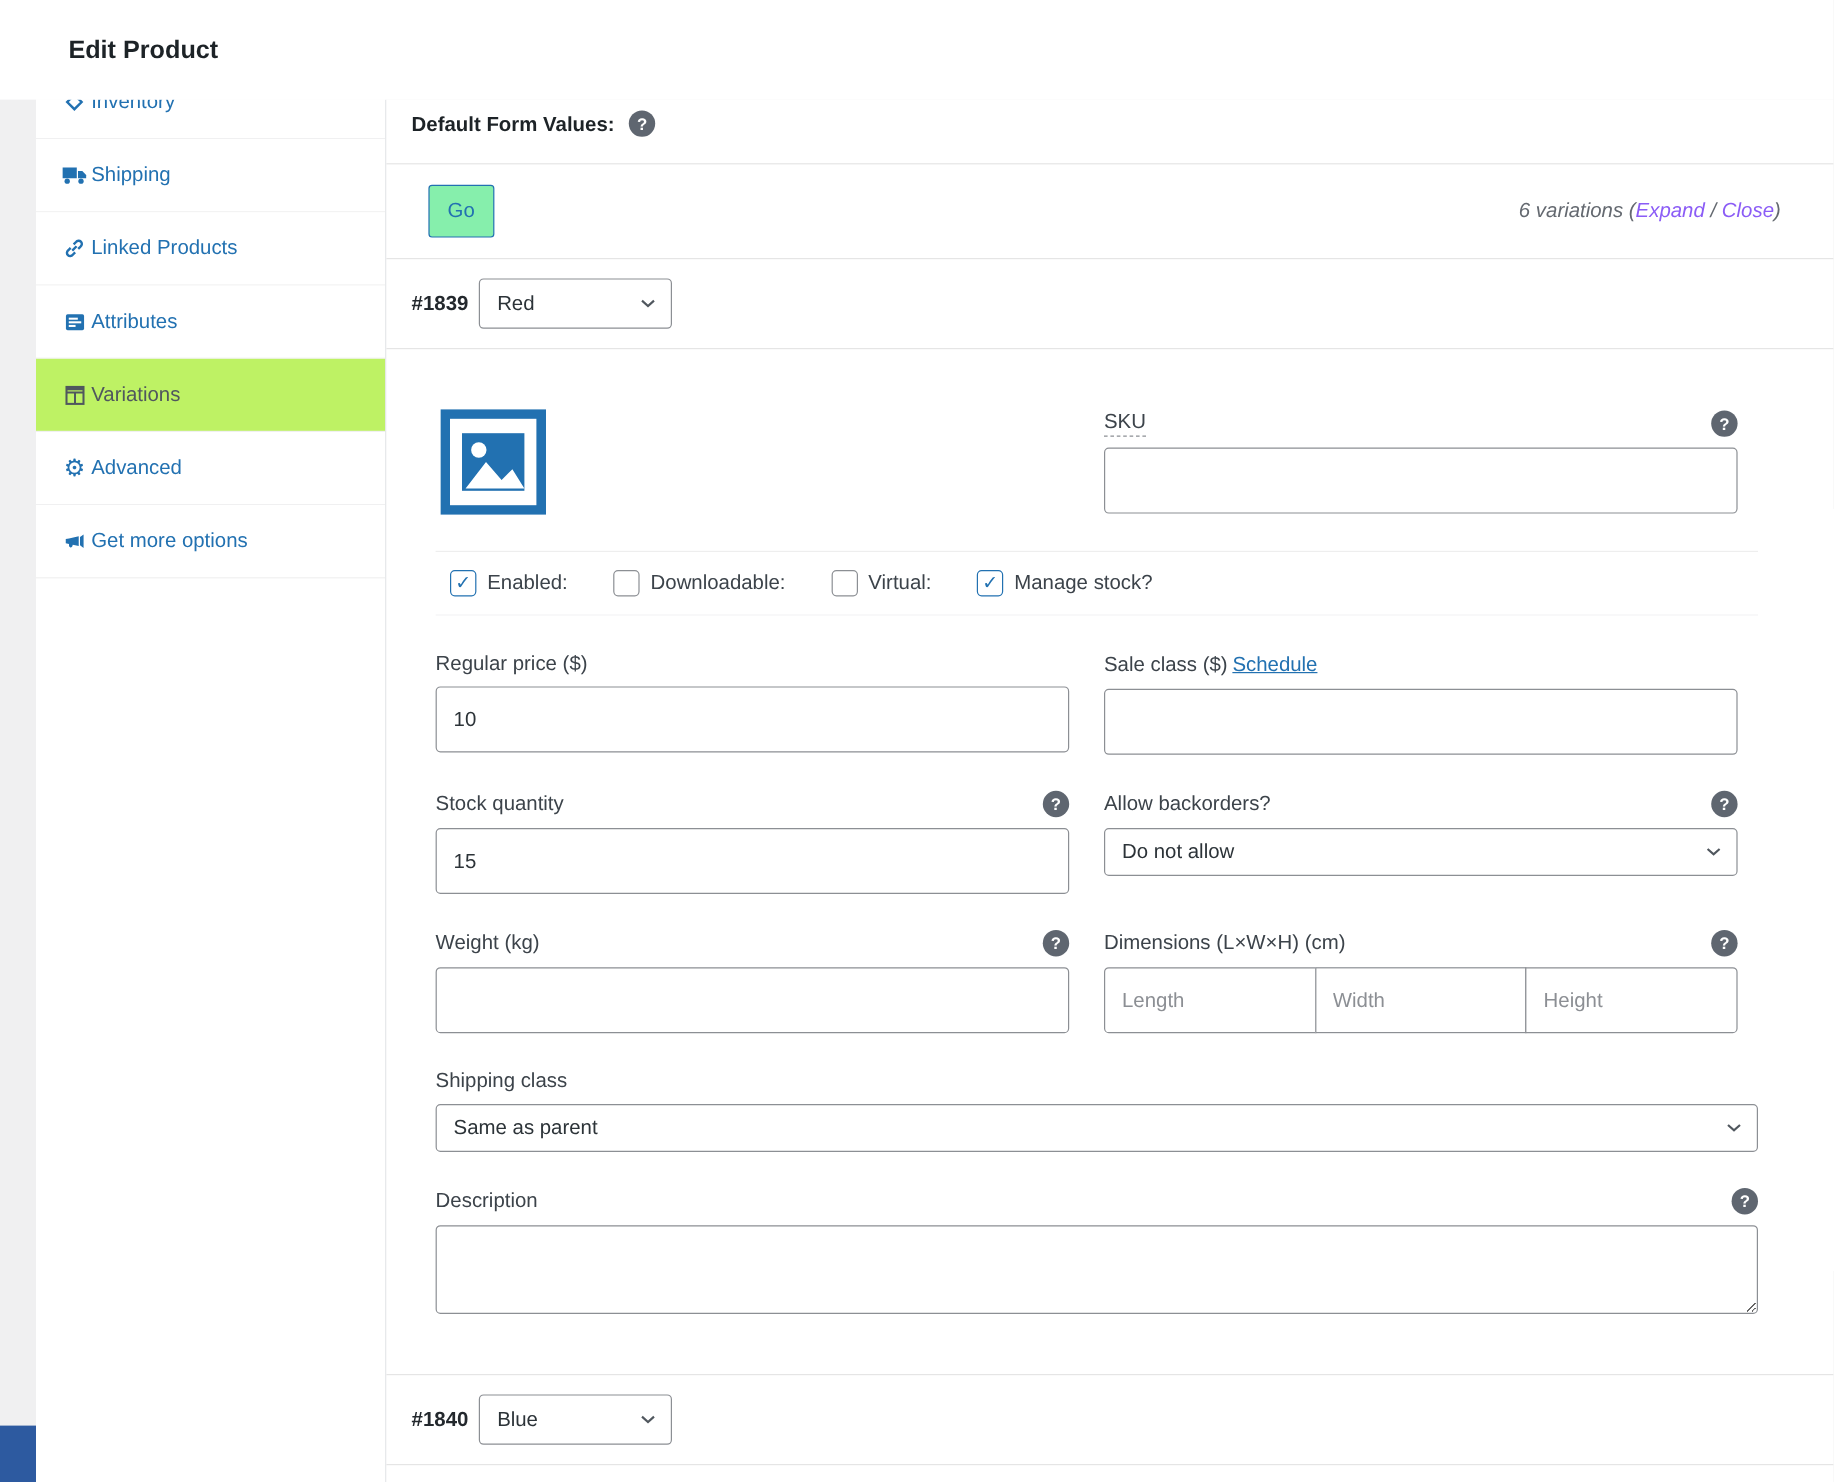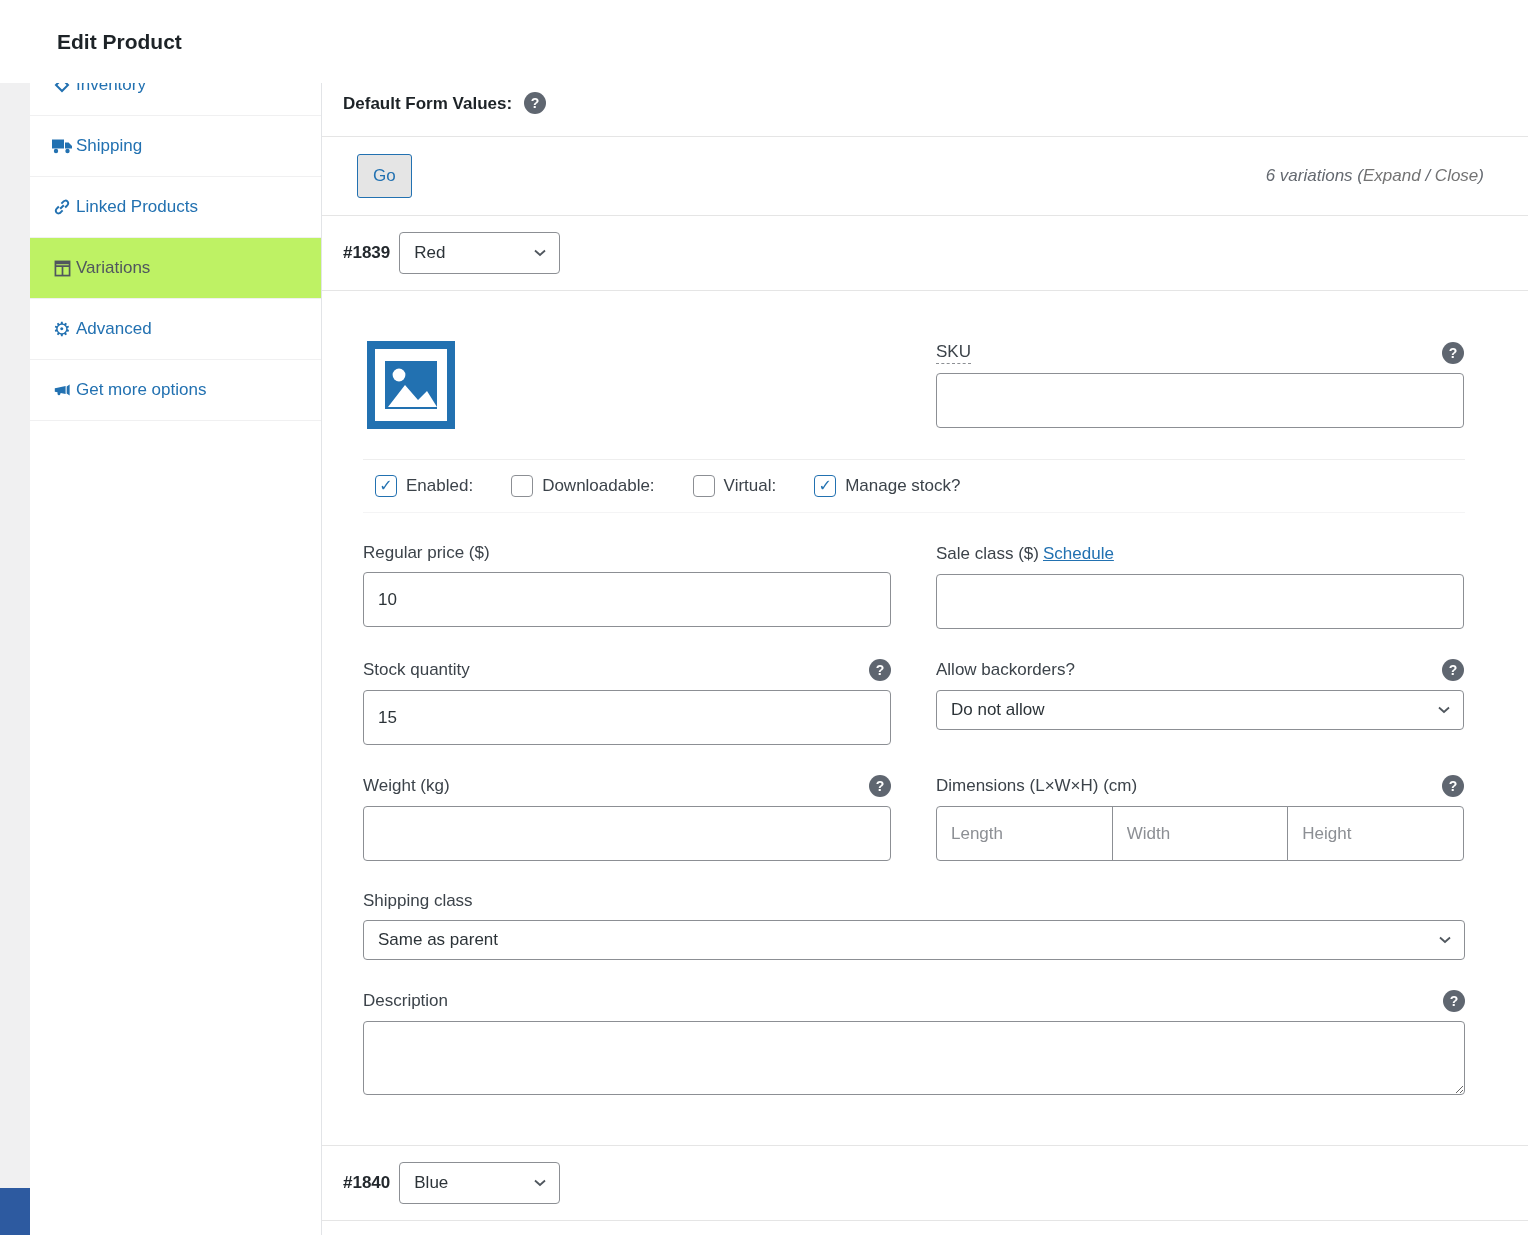--- a/index.html
+++ b/index.html
@@ -38,32 +38,32 @@
     position:relative; background:#fff; border:1px solid #8c8f94; border-radius:4px;
     display:flex; align-items:center; padding:0 40px 0 14px; color:#2c3338; cursor:pointer; white-space:nowrap;
   }
   .select .chev { position:absolute; right:11px; top:50%; margin-top:-8px; }
   .dfv-select { height:44px; margin-top:-6px; width:220px; }
 
   .toolbar-row { display:flex; align-items:center; padding:17px 44px 17px 21px; border-bottom:1px solid #e5e5e5; }
   .bulk-select { width:565px; height:46px; }
   .go-btn {
     margin-left:14px; height:44px; padding:0 15px; font-size:17px;
-    background:#e5e5e5; color:#2271b1; border:1px solid #2271b1; border-radius:3px; cursor:pointer;
+    background:#86efac; color:#2271b1; border:1px solid #2271b1; border-radius:3px; cursor:pointer;
     font-family:"Liberation Sans", sans-serif;
   }
   .summary { margin-left:auto; font-style:italic; color:#646970; }
-  .summary a { color:#737373; text-decoration:none; cursor:pointer; }
+  .summary a { color:#8b5cf6; text-decoration:none; cursor:pointer; }
 
   .var-header { display:flex; align-items:center; padding:16px 21px; border-bottom:1px solid #e5e5e5; }
   .var-id { font-weight:bold; color:#23282d; margin-right:9px; }
   .attr-select { width:161px; height:42px; }
 
   .var-body { padding:50px 63px 45px 41px; border-bottom:1px solid #e5e5e5; }
-  .grid2 { display:grid; grid-template-columns:528px 528px; column-gap:45px; }
+  .grid2 { display:grid; grid-template-columns:528px 528px; column-gap:29px; }
 
   .img-ph { width:88px; height:88px; margin-left:4px; cursor:pointer; }
 
   .label-row { display:flex; justify-content:space-between; align-items:center; margin-bottom:9px; min-height:22px; }
   .sku-label { border-bottom:1px dashed #8c8f94; line-height:1.3; }
   .help {
     width:22px; height:22px; border-radius:50%; background:#5f6670; color:#fff;
     font-size:14px; font-weight:bold; display:inline-flex; align-items:center; justify-content:center;
     flex:0 0 22px; cursor:pointer;
   }
@@ -134,20 +134,31 @@
       </span>
       <span>Shipping</span>
     </div>
     <div class="tab">
       <span class="icon">
         <svg width="18" height="18" viewBox="0 0 20 20">
             <path fill="none" stroke="#2271b1" stroke-width="2.2" d="M8 12l4-4M6.5 9.5l-2.2 2.2a3 3 0 104.2 4.2l2.2-2.2M13.5 10.5l2.2-2.2a3 3 0 10-4.2-4.2L9.3 6.3"></path>
           </svg>
       </span>
       <span>Linked Products</span>
+    </div>
+    <div class="tab">
+      <span class="icon">
+        <svg width="17" height="17" viewBox="0 0 18 18">
+            <rect x="1" y="2" width="16" height="14" rx="1.5" fill="#2271b1"></rect>
+            <rect x="3.5" y="5" width="8" height="1.8" fill="#fff"></rect>
+            <rect x="3.5" y="8.2" width="11" height="1.8" fill="#fff"></rect>
+            <rect x="3.5" y="11.4" width="6" height="1.8" fill="#fff"></rect>
+          </svg>
+      </span>
+      <span>Attributes</span>
     </div>
     <div class="tab active">
       <span class="icon">
         <svg width="17" height="17" viewBox="0 0 18 18">
             <rect x="1.5" y="1.5" width="15" height="15" fill="none" stroke="#50575e" stroke-width="1.8"></rect>
             <path d="M1.5 6.5h15M9 6.5v10" stroke="#50575e" stroke-width="1.8"></path>
             <rect x="1.5" y="1.5" width="15" height="3" fill="#50575e"></rect>
           </svg>
       </span>
       <span>Variations</span>

